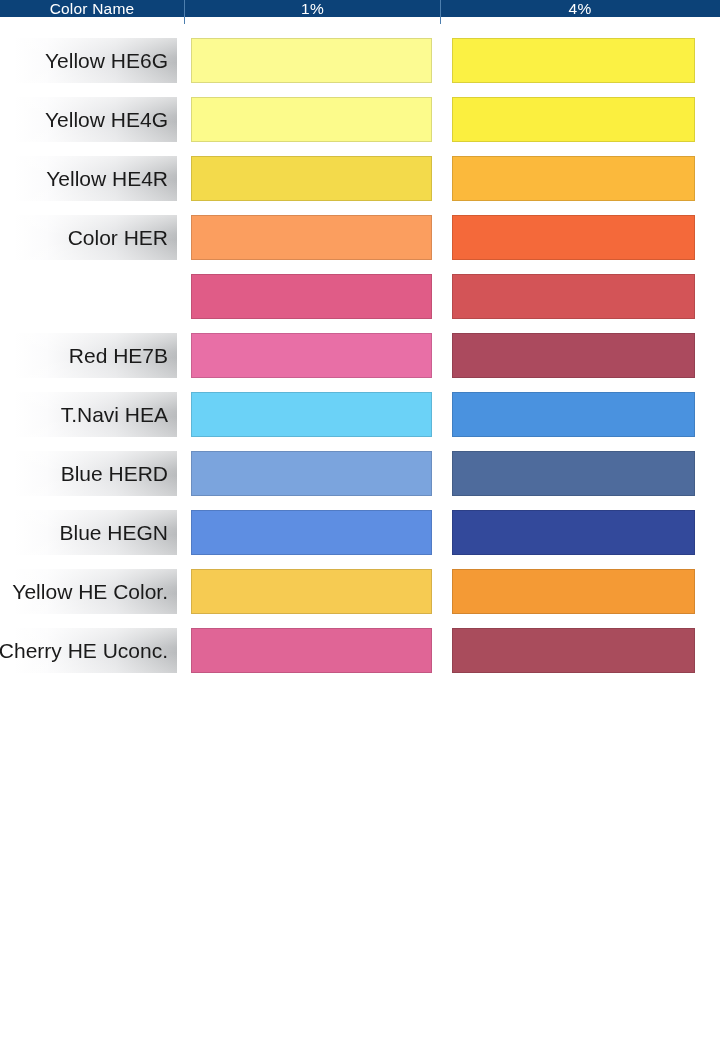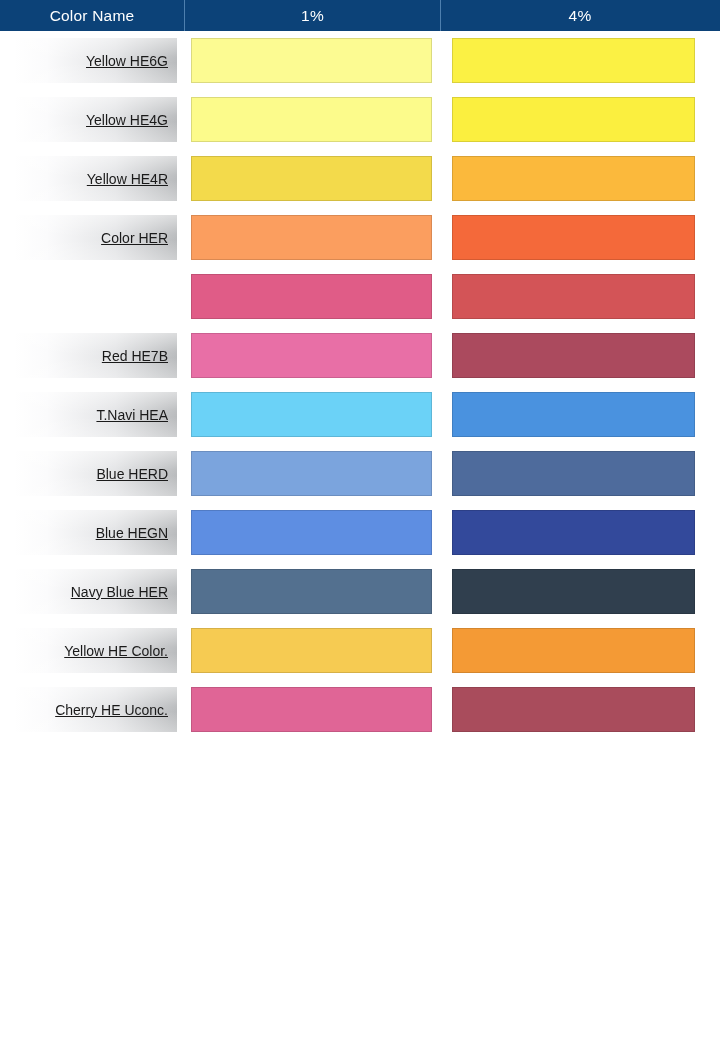--- a/index.html
+++ b/index.html
@@ -14,21 +14,21 @@
     overflow: hidden;
     position: relative;
   }
 
   
   .table-header {
     position: absolute;
     left: 0;
     top: 0;
     width: 720px;
-    height: 31px;
+    height: 17px;
     background: #0c4278;
     display: flex;
     align-items: center;
   }
   .hdr-cell {
     height: 31px;
     display: flex;
     align-items: center;
     justify-content: center;
     color: #ffffff;
@@ -73,25 +73,24 @@
         rgba(255,255,255,0.00) 55%,
         rgba(255,255,255,0.30) 100%),
       linear-gradient(to right, #ffffff 0%, #fbfbfc 20%, #e3e4e6 62%, #b9bbbd 100%);
     display: flex;
     align-items: center;
     justify-content: flex-end;
     box-sizing: border-box;
     padding-right: 9px;
   }
   .label-text {
-    font-size: 14px;
+    font-size: 21px;
     color: #1a1a1a;
     white-space: nowrap;
     line-height: 1;
-    text-decoration: underline;
   }
   .swatch {
     position: absolute;
     top: 7px;
     height: 45px;
     box-sizing: border-box;
     border: 1px solid rgba(0,0,0,0.13);
   }
   .sw-1 {
     left: 191px;
@@ -173,27 +172,20 @@
     </div>
     <div class="row">
       <div class="label-cell">
         <span class="label-text">Blue HEGN</span>
       </div>
       <div class="swatch sw-1" style="background-color: rgb(94, 142, 226);"></div>
       <div class="swatch sw-4" style="background-color: rgb(51, 73, 155);"></div>
     </div>
     <div class="row">
       <div class="label-cell">
-        <span class="label-text">Navy Blue HER</span>
-      </div>
-      <div class="swatch sw-1" style="background-color: rgb(83, 112, 143);"></div>
-      <div class="swatch sw-4" style="background-color: rgb(48, 63, 78);"></div>
-    </div>
-    <div class="row">
-      <div class="label-cell">
         <span class="label-text">Yellow HE Color.</span>
       </div>
       <div class="swatch sw-1" style="background-color: rgb(246, 203, 82);"></div>
       <div class="swatch sw-4" style="background-color: rgb(244, 154, 53);"></div>
     </div>
     <div class="row">
       <div class="label-cell">
         <span class="label-text">Cherry HE Uconc.</span>
       </div>
       <div class="swatch sw-1" style="background-color: rgb(224, 101, 150);"></div>

